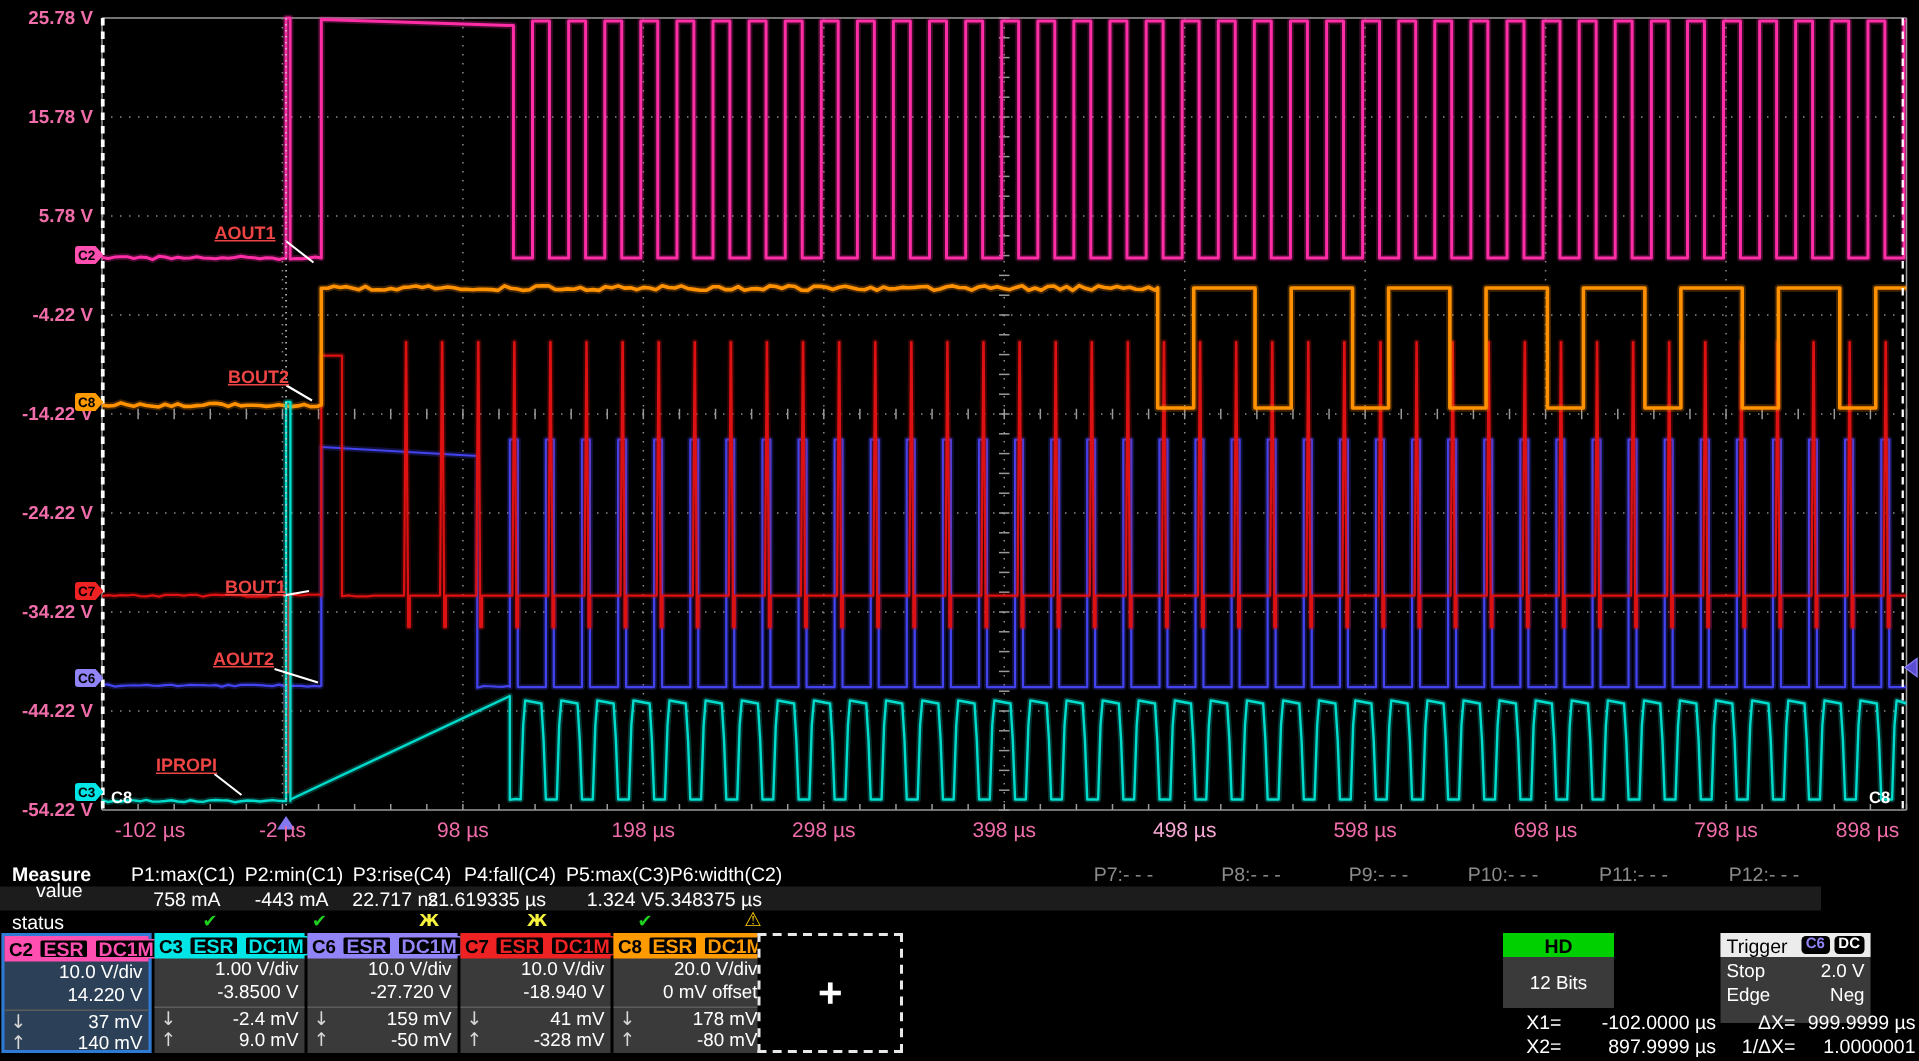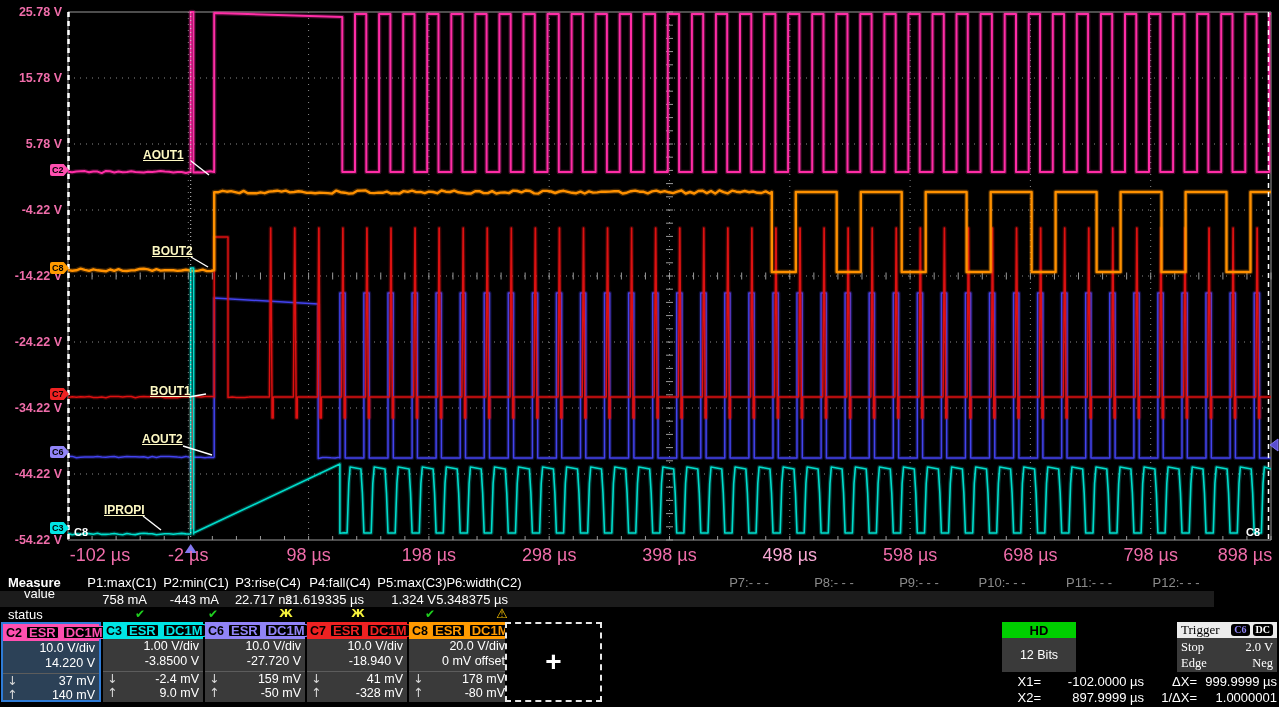--- a/index.html
+++ b/index.html
@@ -2,23 +2,23 @@
 <html><head>
 <meta charset="utf-8">
 <style>
   html,body{margin:0;padding:0;background:#000;}
   body{width:1279px;height:707px;position:relative;overflow:hidden;
        font-family:"Liberation Sans",sans-serif;color:#fff;}
   #screen{position:absolute;inset:0;background:#000;}
   #wave{position:absolute;left:0;top:0;}
 
   .ylabel{position:absolute;width:60px;text-align:right;font-size:12.5px;font-weight:bold;}
-  .xlabel{position:absolute;top:545px;transform:translateX(-50%);font-size:18px;white-space:nowrap;}
+  .xlabel{position:absolute;top:545px;transform:translateX(-50%);font-size:14px;white-space:nowrap;}
   .corner-ch{position:absolute;font-size:11px;font-weight:bold;color:#fff;z-index:4;}
-  .trace-label{position:absolute;font-size:12px;font-weight:bold;color:#fef9c3;
+  .trace-label{position:absolute;font-size:12px;font-weight:bold;color:#ef4444;
                text-decoration:underline;z-index:5;white-space:nowrap;}
   .ch-marker{position:absolute;left:50px;width:19px;height:12px;font:bold 9px/12px "Liberation Sans",sans-serif;
              color:#000;text-align:left;padding-left:2px;border-radius:2px;z-index:6;box-sizing:border-box;
              clip-path:polygon(0 0,72% 0,100% 50%,72% 100%,0 100%);}
 
   
   #measure-strip{position:absolute;left:0;top:574px;width:1279px;height:48px;}
   .m-rowlabel{position:absolute;left:8px;font-size:13px;}
   #value-strip-bg{position:absolute;left:0;top:17px;width:1214px;height:16px;background:#1c1c1c;}
   .m-head{position:absolute;top:1px;transform:translateX(-50%);font-size:13px;white-space:nowrap;}
@@ -423,21 +423,21 @@
   <div id="add-box">
     <span>+</span>
   </div>
 
   <div class="info-box" id="hd-box" style="left:1002px;width:74px;height:50px;">
     <div class="info-header hd-header">HD</div>
     <div class="info-body" style="display:flex;align-items:center;justify-content:center;height:32px;">12 Bits</div>
   </div>
 
 
-  <div class="info-box" id="trigger-box" style="left:1177px;width:100px;height:50px;font-family:Liberation Serif, serif;">
+  <div class="info-box" id="trigger-box" style="left:1147px;width:100px;height:60px;">
     <div class="info-header">
       <span>Trigger</span>
       <span class="tbadge" style="color:#9184f7;margin-left:auto;">C6</span>
       <span class="tbadge">DC</span>
     </div>
     <div class="info-body">
       <div class="ib-row">
         <span>Stop</span>
         <span>2.0 V</span>
       </div>

